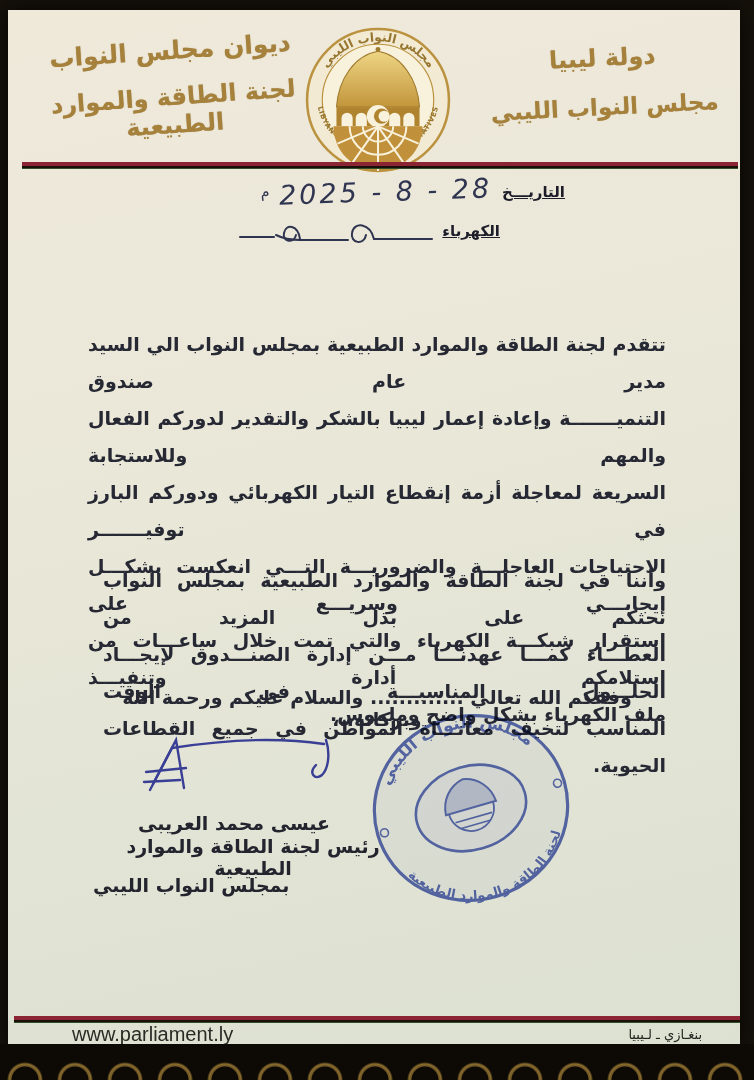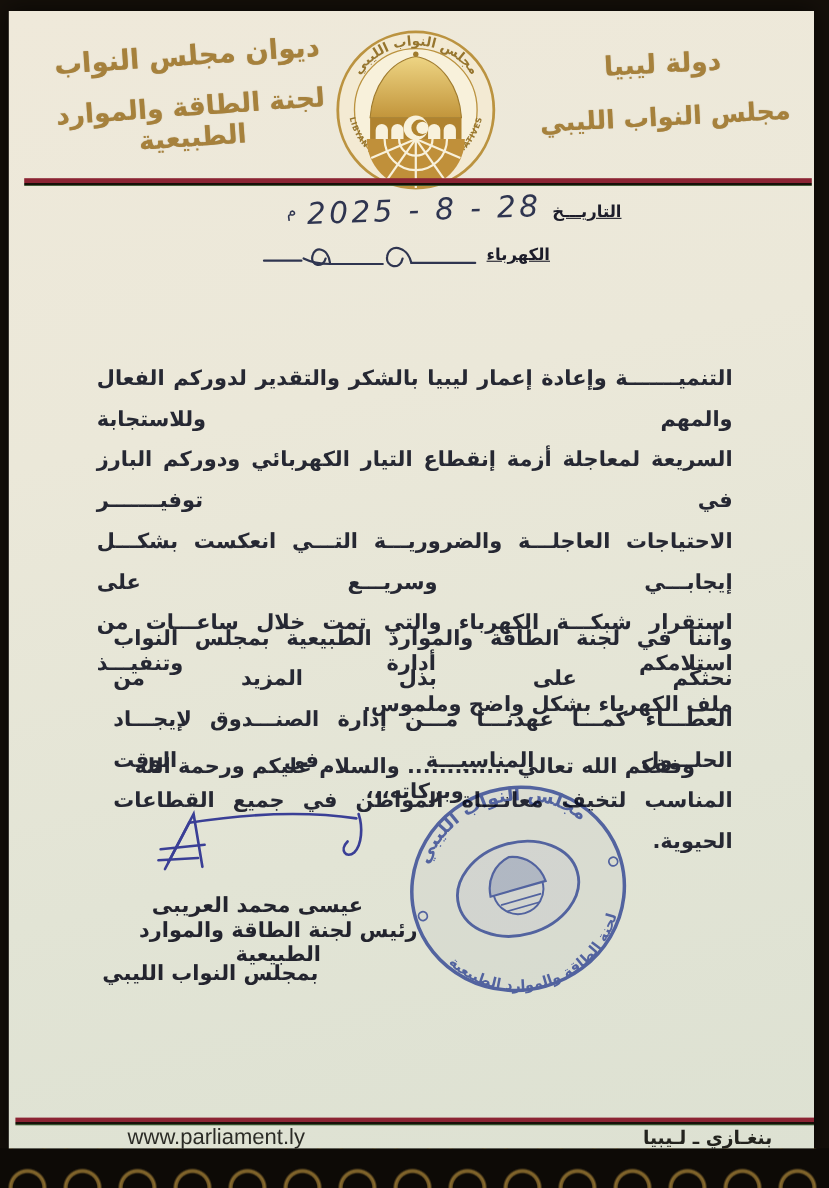--- a/index.html
+++ b/index.html
@@ -63,23 +63,23 @@
     font-size:19px;font-weight:700;color:#23242e;direction:rtl;}
   .sig-title1{position:absolute;left:85px;top:825px;width:320px;text-align:center;
     font-size:19px;font-weight:700;color:#23242e;direction:rtl;}
   .sig-title2{position:absolute;left:85px;top:864px;width:320px;text-align:left;
     font-size:19px;font-weight:700;color:#23242e;direction:rtl;}
   .stamp{position:absolute;left:358px;top:698px;width:210px;height:200px;
     transform:rotate(-16deg);opacity:.85;mix-blend-mode:multiply;}
   
   .footer-row{position:absolute;left:0;right:0;bottom:0;height:23px;
     display:flex;justify-content:space-between;align-items:center;
-    padding:0 38px 0 64px;margin-left:44px;}
+    padding:0 38px 0 64px;}
   .footer-url{font-family:"Liberation Sans",sans-serif;font-size:20px;color:#2b2b26;}
-  .footer-loc{font-size:17px;font-weight:700;color:#23231e;direction:rtl;text-align:center;}
+  .footer-loc{font-size:13px;font-weight:400;color:#23231e;direction:rtl;text-align:center;}
 </style>
 </head>
 <body>
 
 <div class="paper">
 
   <div class="hdr-left callig">
     <div class="l1">ديوان مجلس النواب</div>
     <div class="l2">لجنة الطاقة والموارد الطبيعية</div>
   </div>
@@ -145,20 +145,21 @@
         <path d="M196 26 H138"></path>
         <path d="M138 26 C134 10 118 8 116 20 C114 30 128 33 130 22"></path>
         <path d="M112 27 H64 C54 27 46 25 40 22"></path>
         <path d="M64 26 C62 12 50 10 48 20 C46 29 58 31 60 22"></path>
         <path d="M38 24 H4"></path>
       </g>
     </svg>
   </div>
 
   <div class="body-text p1">
+    <div class="line">تتقدم لجنة الطاقة والموارد الطبيعية بمجلس النواب الي السيد مدير عام صندوق</div>
     <div class="line">التنميـــــــة وإعادة إعمار ليبيا بالشكر والتقدير لدوركم الفعال والمهم وللاستجابة</div>
     <div class="line">السريعة لمعاجلة أزمة إنقطاع التيار الكهربائي ودوركم البارز في توفيـــــــر</div>
     <div class="line">الاحتياجات العاجلـــة والضروريـــة التـــي انعكست بشكـــل إيجابـــي وسريـــع على</div>
     <div class="line">استقرار شبكـــة الكهرباء والتي تمت خلال ساعـــات من استلامكم أدارة وتنفيـــذ</div>
     <div class="line last">ملف الكهرباء بشكل واضح وملموس.</div>
   </div>
 
   <div class="body-text p2">
     <div class="line">وأننا في لجنة الطاقة والموارد الطبيعية بمجلس النواب نحثكم على بذل المزيد من</div>
     <div class="line">العطـــاء كمـــا عهدنـــا مـــن إدارة الصنـــدوق لإيجـــاد الحلـــول المناسبـــة في الوقت</div>

